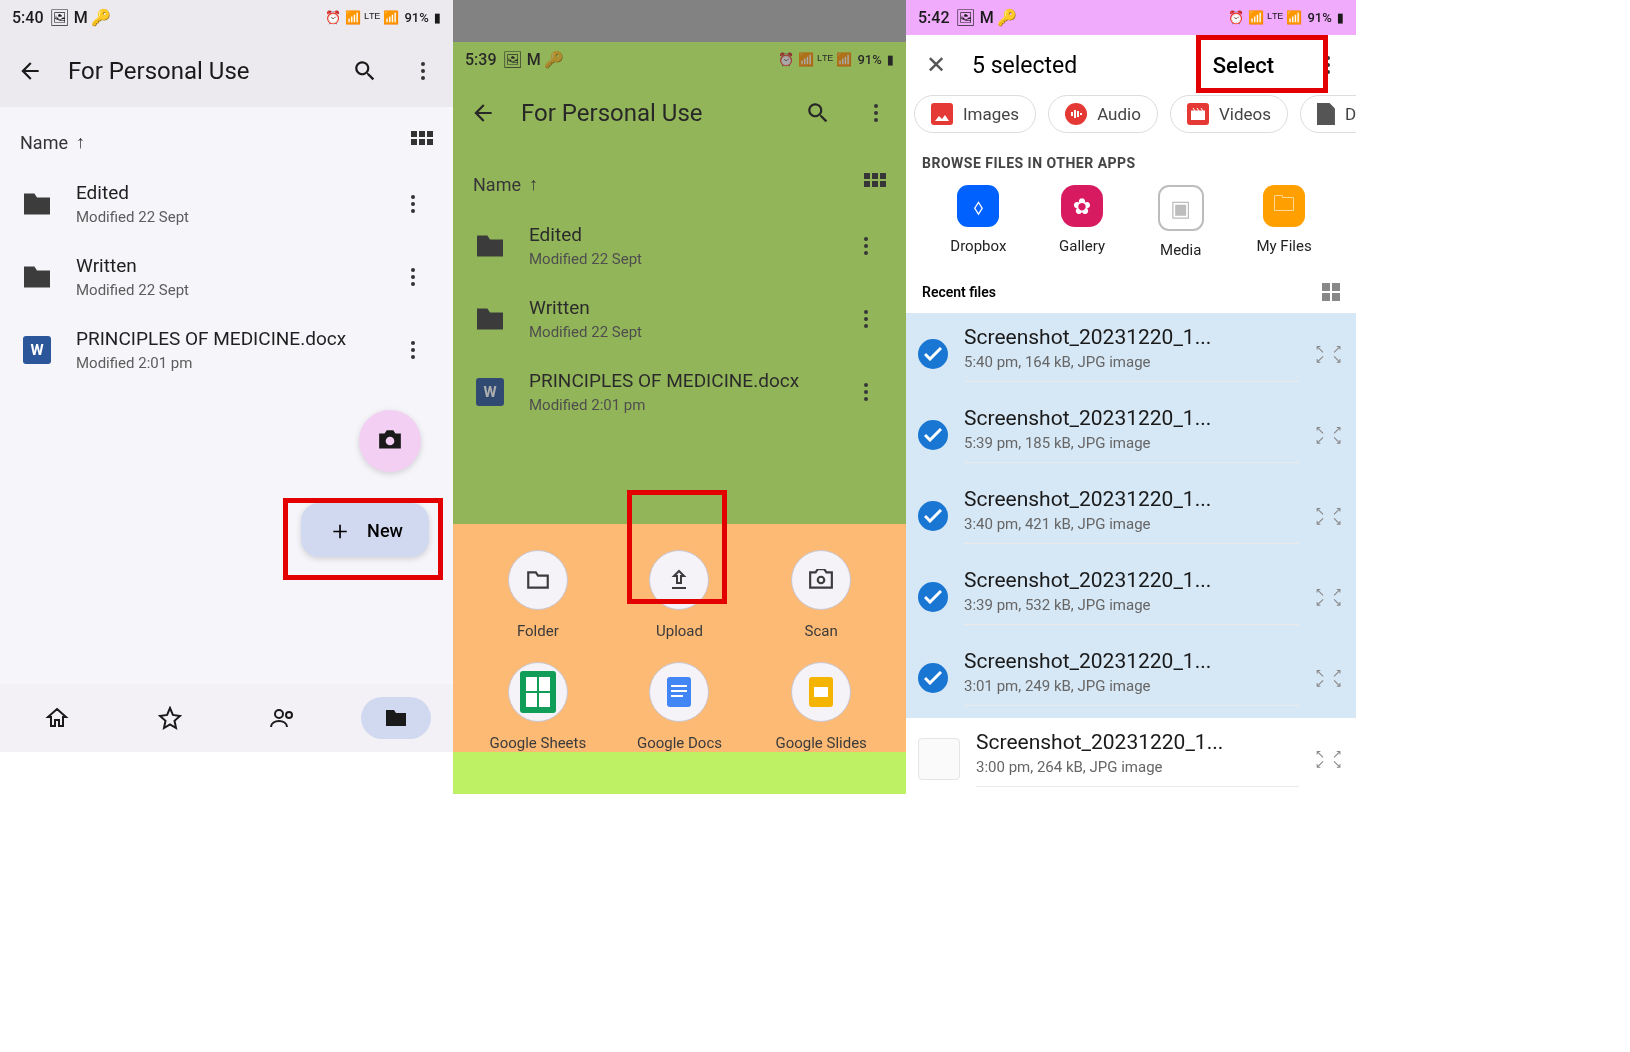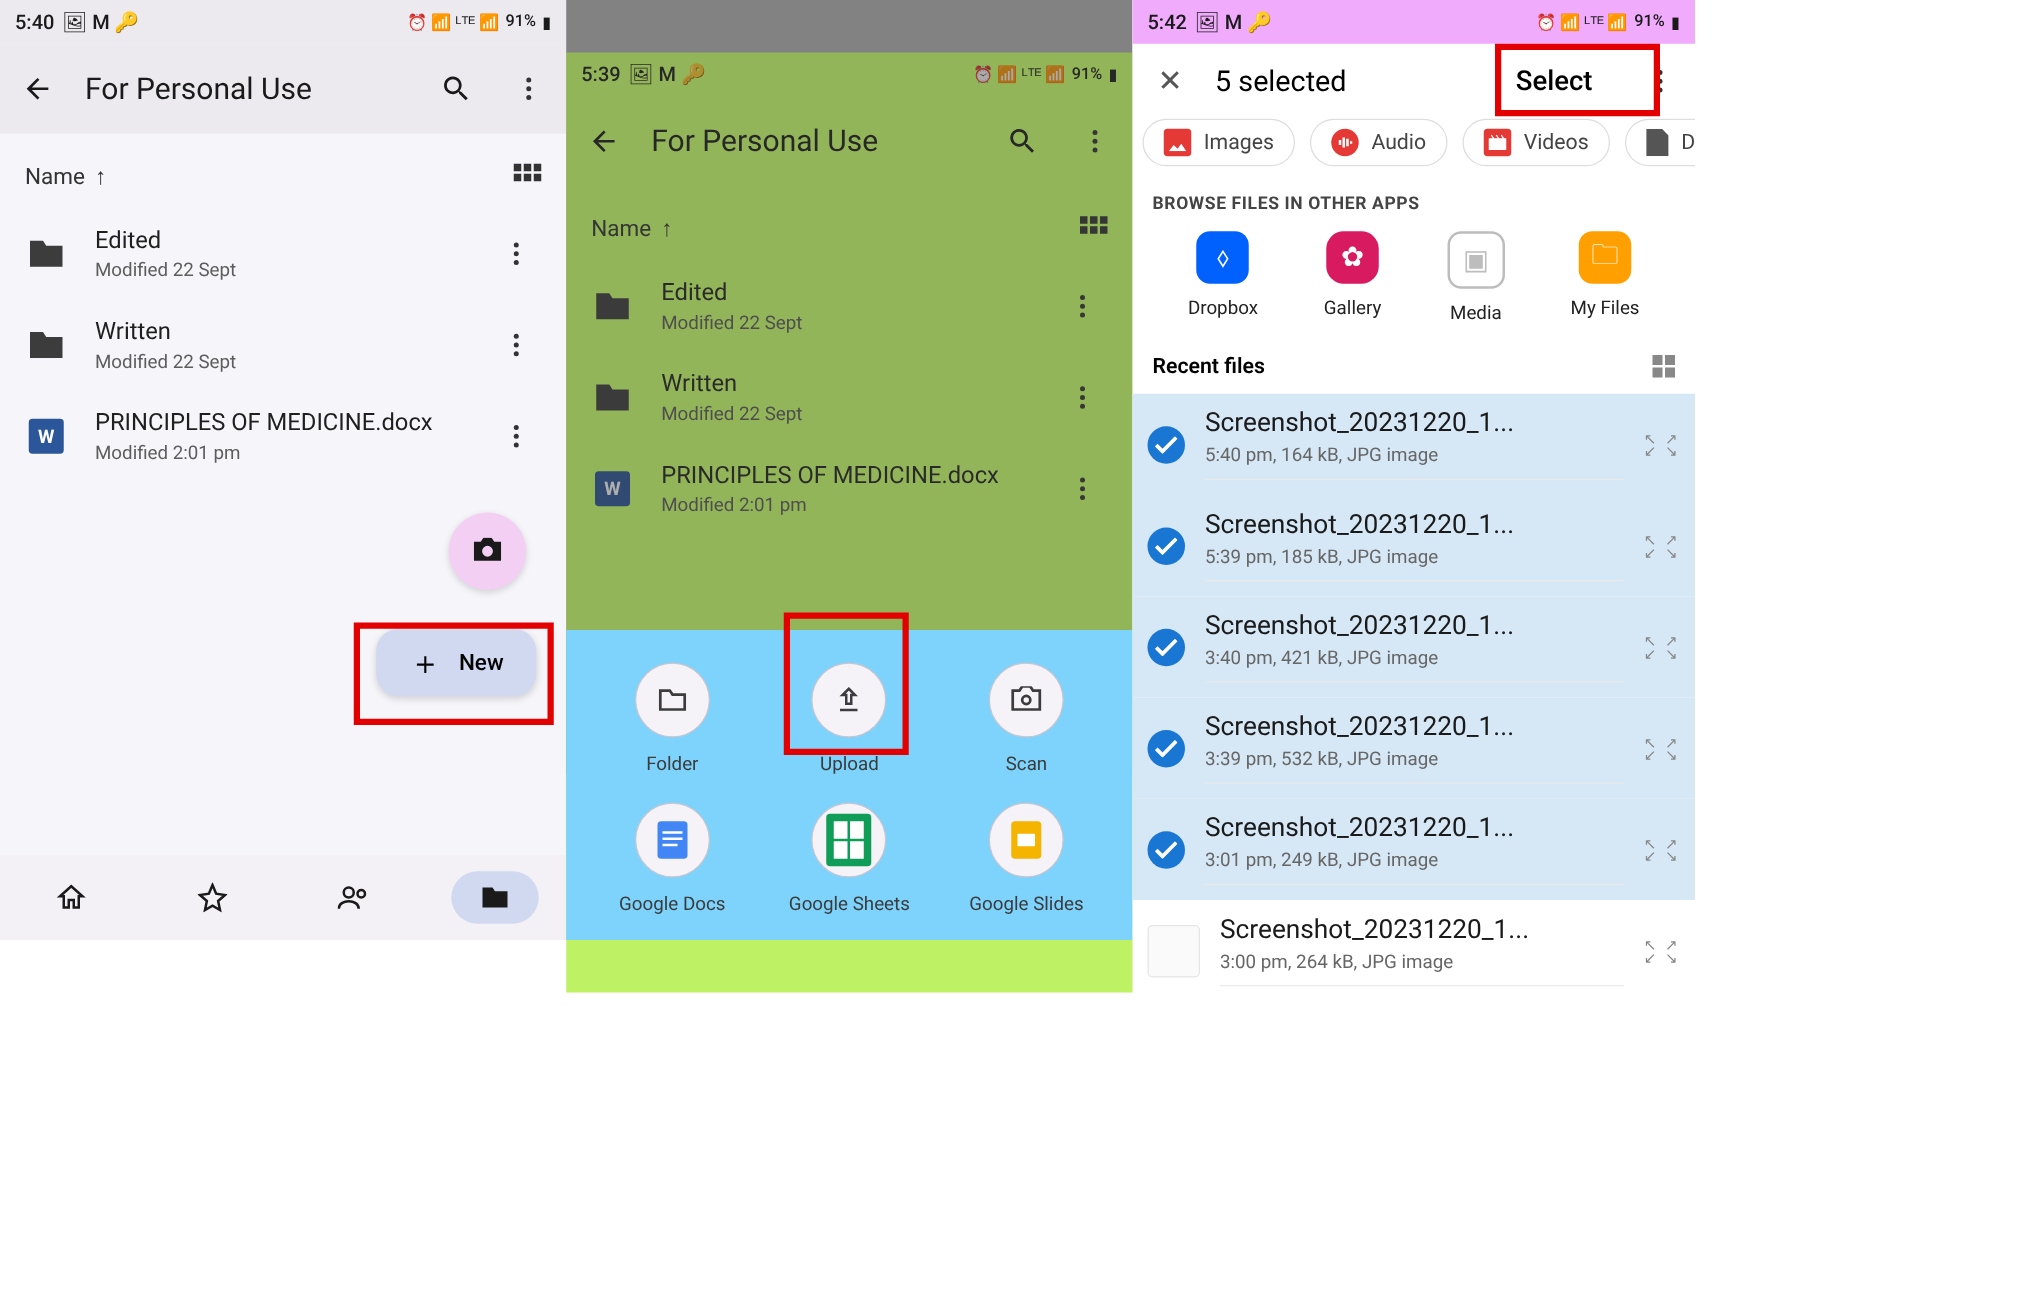--- a/index.html
+++ b/index.html
@@ -164,24 +164,24 @@
   .screen2-overlay-dim {
     position:absolute; top:0;left:0;right:0;height:620px;
     background: rgba(70,70,70,0.35);
     pointer-events:none;
   }
   .sheet {
     position: absolute;
     bottom: 0;
     left: 0;
     right: 0;
-    background: #7dd3fc;
+    background: #fdba74;
     border-top-left-radius: 0;
     border-top-right-radius: 0;
-    padding: 26px 14px 20px 14px;
+    padding: 26px 14px 0 14px;
   }
   .sheet-grid {
     display: grid;
     grid-template-columns: repeat(3,1fr);
     row-gap: 22px;
   }
   .sheet-item {
     display: flex;
     flex-direction: column;
     align-items: center;
@@ -252,21 +252,21 @@
   .app-icon {
     width: 42px; height: 42px; border-radius: 11px;
     margin: 0 auto 10px auto;
     display:flex;align-items:center;justify-content:center;
     font-size:22px;color:#fff;
   }
   .app-label { font-size:15px; color:#222; }
   .recent-head {
     display:flex;justify-content:space-between;align-items:center;
     padding: 12px 16px;
-    font-size: 17px; font-weight:600;
+    font-size: 14px; font-weight:600;
   }
   .recent-list { }
   .recent-item {
     display:flex; align-items:center;
     padding: 12px 12px;
     gap: 16px;
   }
   .recent-selected { background:#d6e7f5; }
   .check-circle {
     width: 30px; height:30px; border-radius:50%;
@@ -566,38 +566,38 @@
         <div class="sheet-circle">
             <svg width="26" height="22" viewBox="0 0 24 20">
               <path d="M9 0l-2 3H2v14h20V3h-5l-2-3H9z" fill="none" stroke="#3c3c3c" stroke-width="2"></path>
               <circle cx="12" cy="10" r="3" fill="none" stroke="#3c3c3c" stroke-width="2"></circle>
             </svg>
           </div>
         <div class="sheet-label">Scan</div>
       </div>
       <div class="sheet-item">
         <div class="sheet-circle">
-            <div style="width:24px;height:30px;background:#4285f4;border-radius:3px;position:relative;">
-              <div style="position:absolute;left:4px;right:4px;top:8px;height:2px;background:#fff;"></div>
-              <div style="position:absolute;left:4px;right:4px;top:13px;height:2px;background:#fff;"></div>
-              <div style="position:absolute;left:4px;right:8px;top:18px;height:2px;background:#fff;"></div>
-            </div>
-          </div>
-        <div class="sheet-label">Google Docs</div>
-      </div>
-      <div class="sheet-item">
-        <div class="sheet-circle">
             <div style="width:24px;height:30px;background:#0f9d58;border-radius:3px;display:grid;grid-template-columns:1fr 1fr;grid-template-rows:1fr 1fr;gap:2px;padding:6px;">
               <span style="background:#fff;"></span>
               <span style="background:#fff;"></span>
               <span style="background:#fff;"></span>
               <span style="background:#fff;"></span>
             </div>
           </div>
         <div class="sheet-label">Google Sheets</div>
+      </div>
+      <div class="sheet-item">
+        <div class="sheet-circle">
+            <div style="width:24px;height:30px;background:#4285f4;border-radius:3px;position:relative;">
+              <div style="position:absolute;left:4px;right:4px;top:8px;height:2px;background:#fff;"></div>
+              <div style="position:absolute;left:4px;right:4px;top:13px;height:2px;background:#fff;"></div>
+              <div style="position:absolute;left:4px;right:8px;top:18px;height:2px;background:#fff;"></div>
+            </div>
+          </div>
+        <div class="sheet-label">Google Docs</div>
       </div>
       <div class="sheet-item">
         <div class="sheet-circle">
             <div style="width:24px;height:30px;background:#f4b400;border-radius:3px;display:flex;align-items:center;justify-content:center;">
               <div style="width:14px;height:10px;background:#fff;"></div>
             </div>
           </div>
         <div class="sheet-label">Google Slides</div>
       </div>
     </div>

